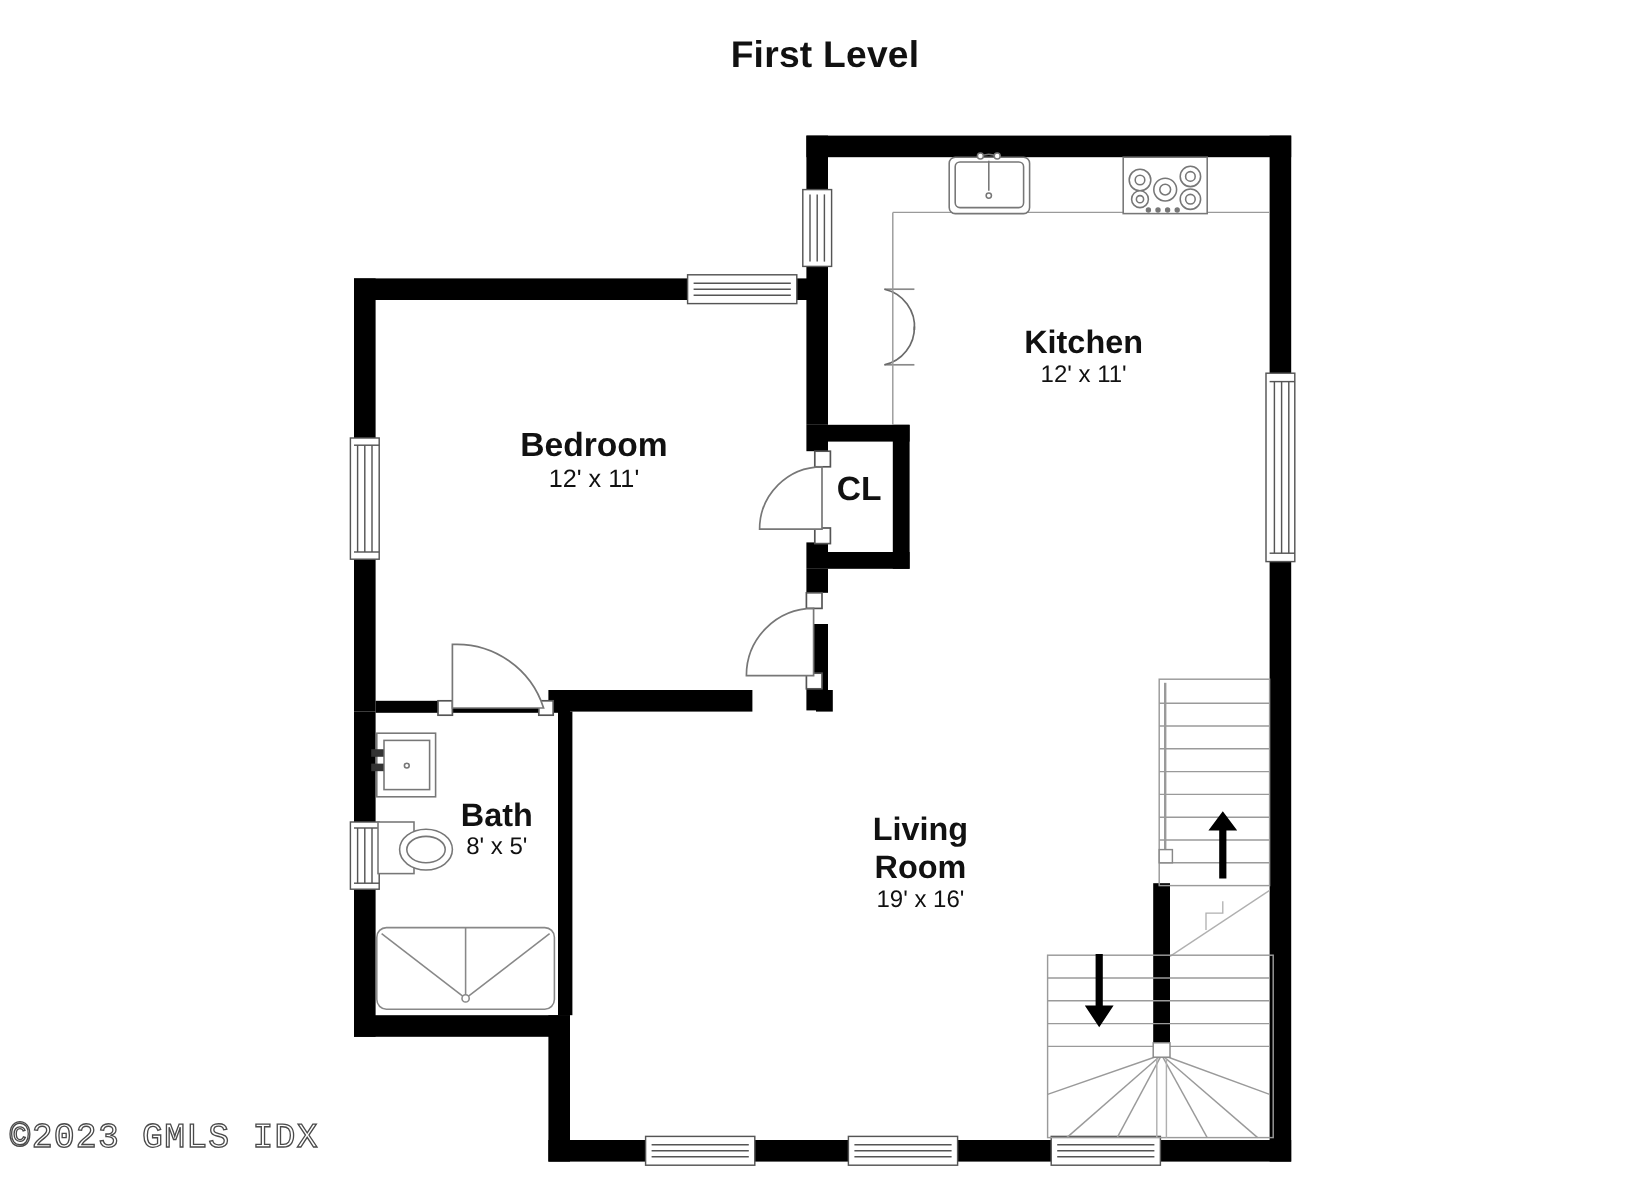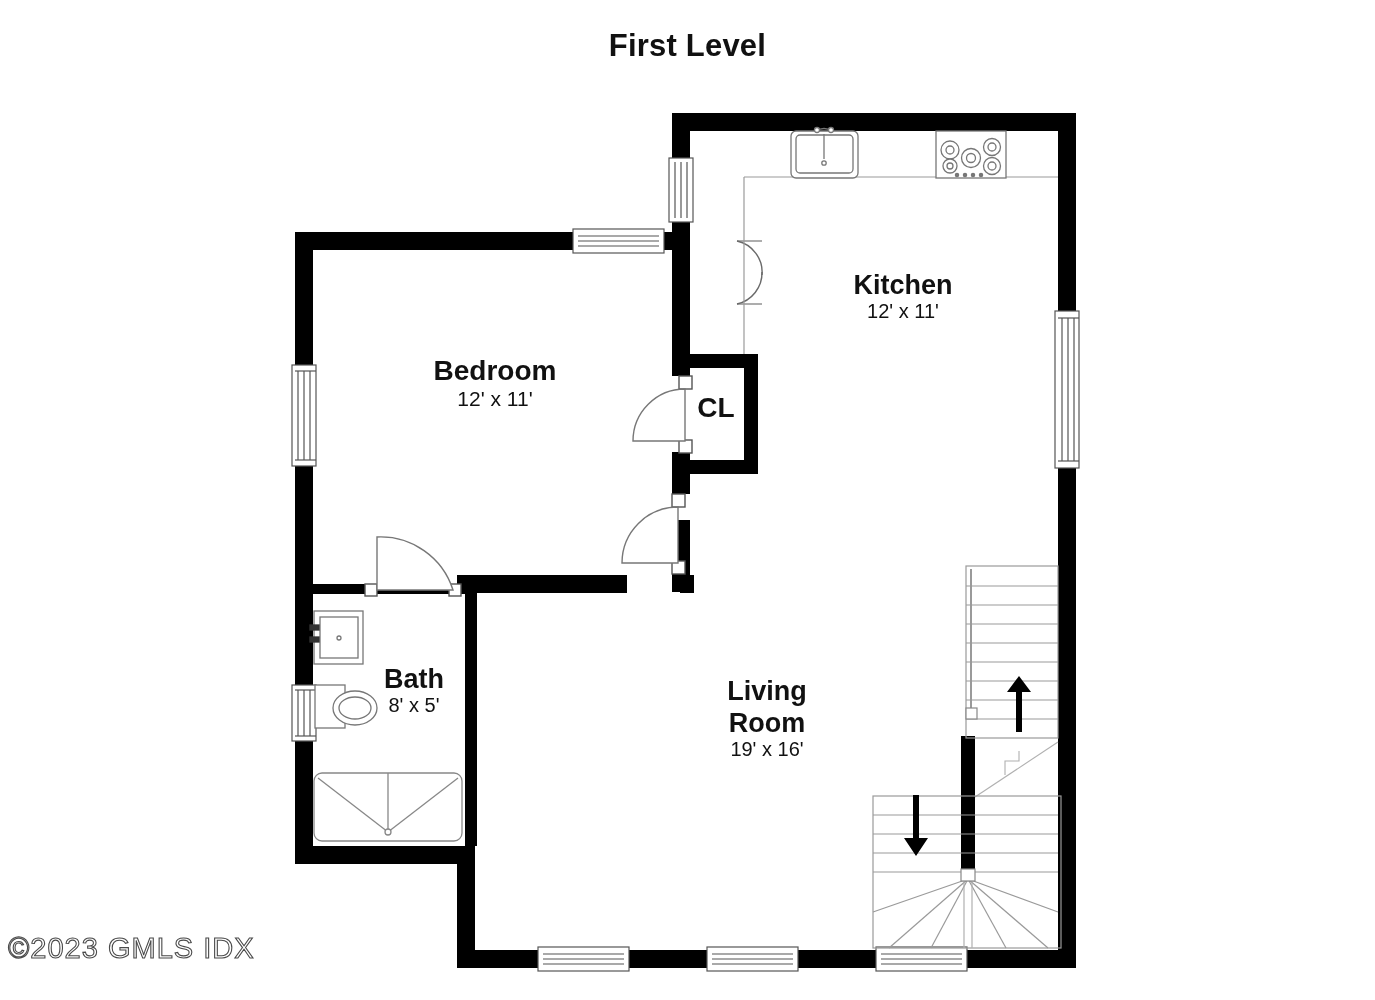--- a/index.html
+++ b/index.html
@@ -29,21 +29,21 @@
     font-size: 31px;
     font-weight: bold;
     color: #111111;
     letter-spacing: 0.2px;
   }
   .watermark {
     position: absolute;
     left: 8px;
     top: 932px;
     font-size: 29px;
-    font-family: Liberation Sans, sans-serif;
+    font-family: Liberation Mono, monospace;
     letter-spacing: 1px;
     color: transparent;
     -webkit-text-stroke: 1.1px #4a4a4a;
     text-stroke: 1.1px #4a4a4a;
     white-space: nowrap;
   }
   svg.floorplan {
     position: absolute;
     left: 0;
     top: 0;

